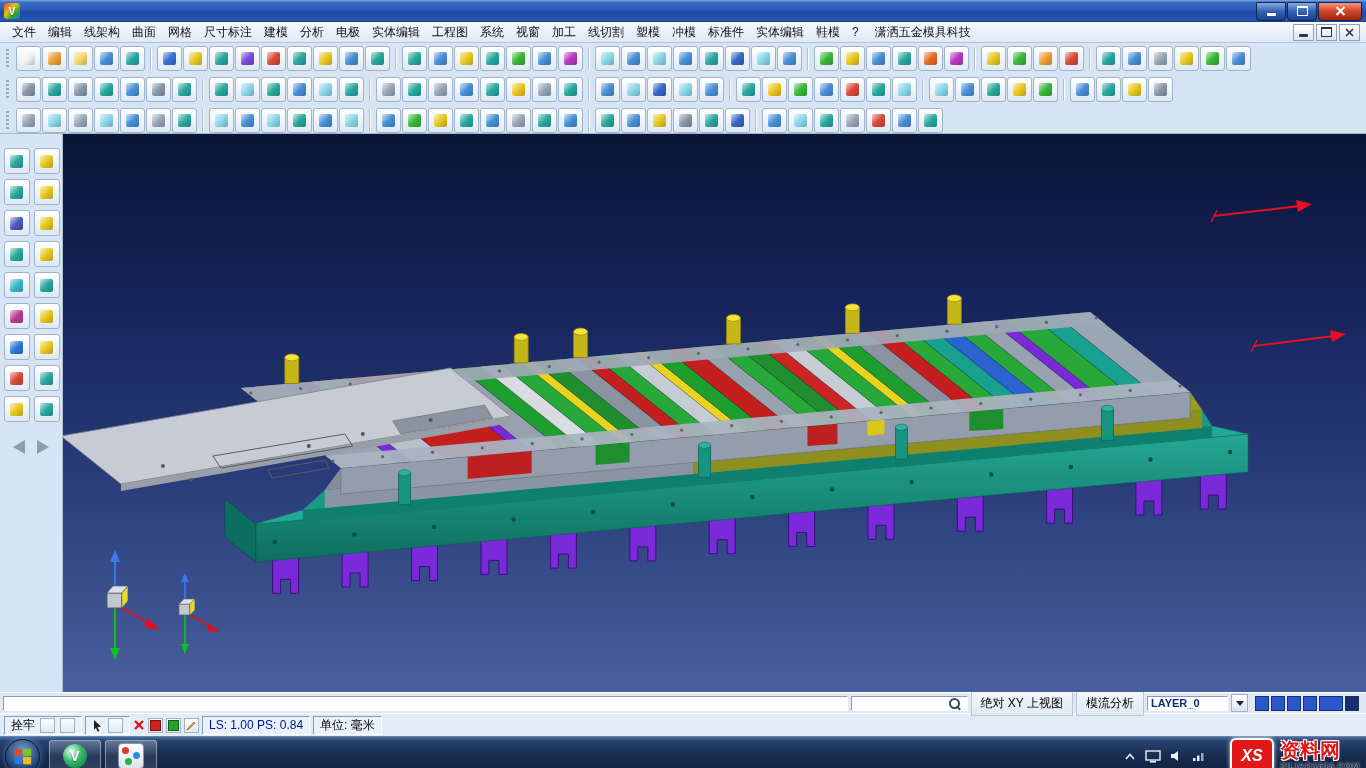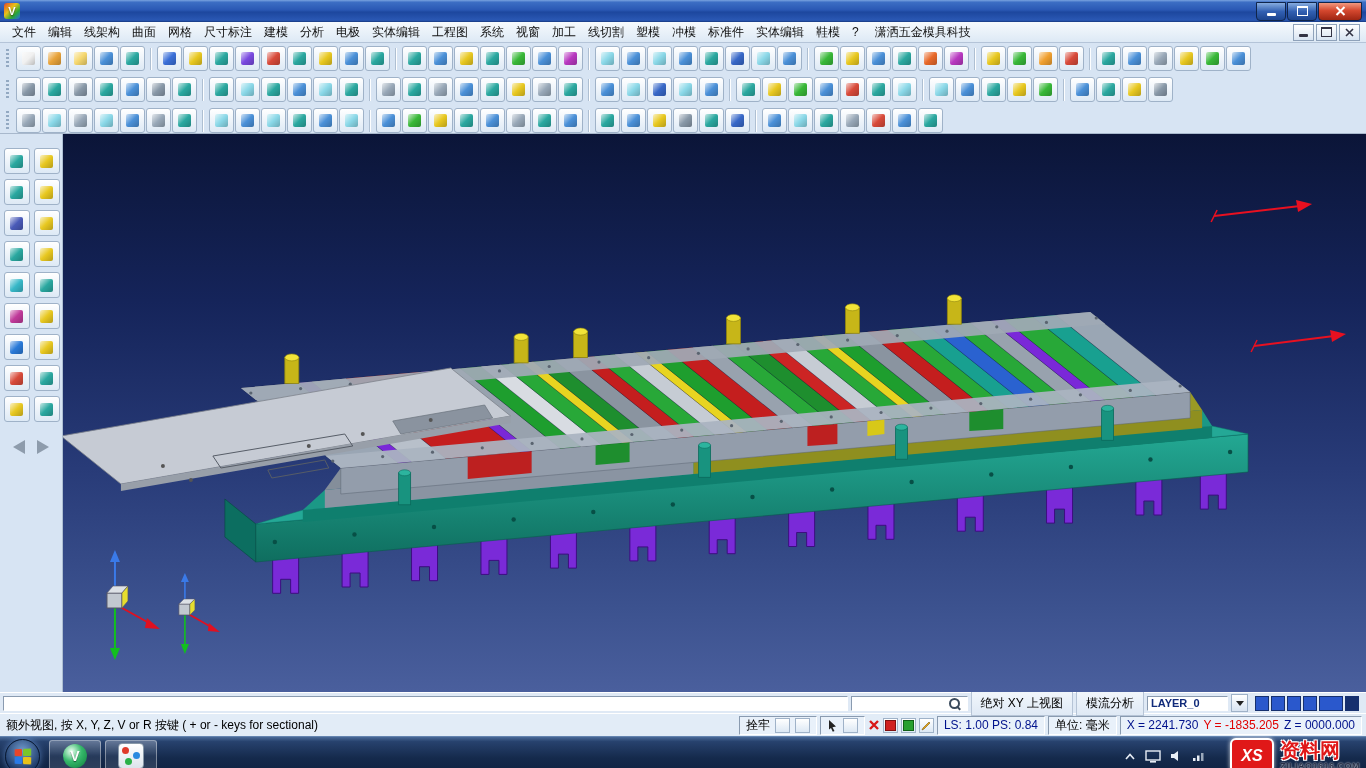--- a/index.html
+++ b/index.html
@@ -910,21 +910,20 @@
     <div class="chip"></div>
     <div class="chip"></div>
     <div class="chip"></div>
     <div class="chip"></div>
     <div class="chip wide"></div>
     <div class="chip dark"></div>
   </div>
 </div>
 
 <div class="statusbar">
-  <span class="sb-prompt">额外视图, 按 X, Y, Z, V or R 按键 ( + or - keys for sectional)</span>
   <div class="sb-cell">
     <span>拴牢</span>
     <div class="mini-icon"></div>
     <div class="mini-icon"></div>
   </div>
   <div class="sb-cell">
     <svg width="11" height="13">
         <path d="M2 1 L9 7.5 L5.5 8.2 L7.5 12 L5.8 12.8 L4 9 L2 10.5 Z" fill="#222"></path>
       </svg>
     <div class="mini-icon"></div>
@@ -938,25 +937,20 @@
   <div class="mini-icon">
       <div class="sq-green"></div>
     </div>
   <div class="mini-icon">
     <svg width="11" height="11">
         <path d="M1 10 L3 9 L9 3 L8 2 L2 8 Z" fill="#e8a818" stroke="#7a5808" stroke-width="0.6"></path>
       </svg>
   </div>
   <div class="sb-cell sb-num">LS: 1.00 PS: 0.84</div>
   <div class="sb-cell">单位: 毫米</div>
-  <div class="sb-cell">
-    <span class="sb-num">X = 2241.730</span>
-    <span class="sb-y">Y = -1835.205</span>
-    <span class="sb-num">Z = 0000.000</span>
-  </div>
 </div>
 
 <div class="taskbar">
   <div class="orb">
     <div class="flag">
       <i class="f1"></i>
         <i class="f2"></i>
         <i class="f3"></i>
         <i class="f4"></i>
     </div>

